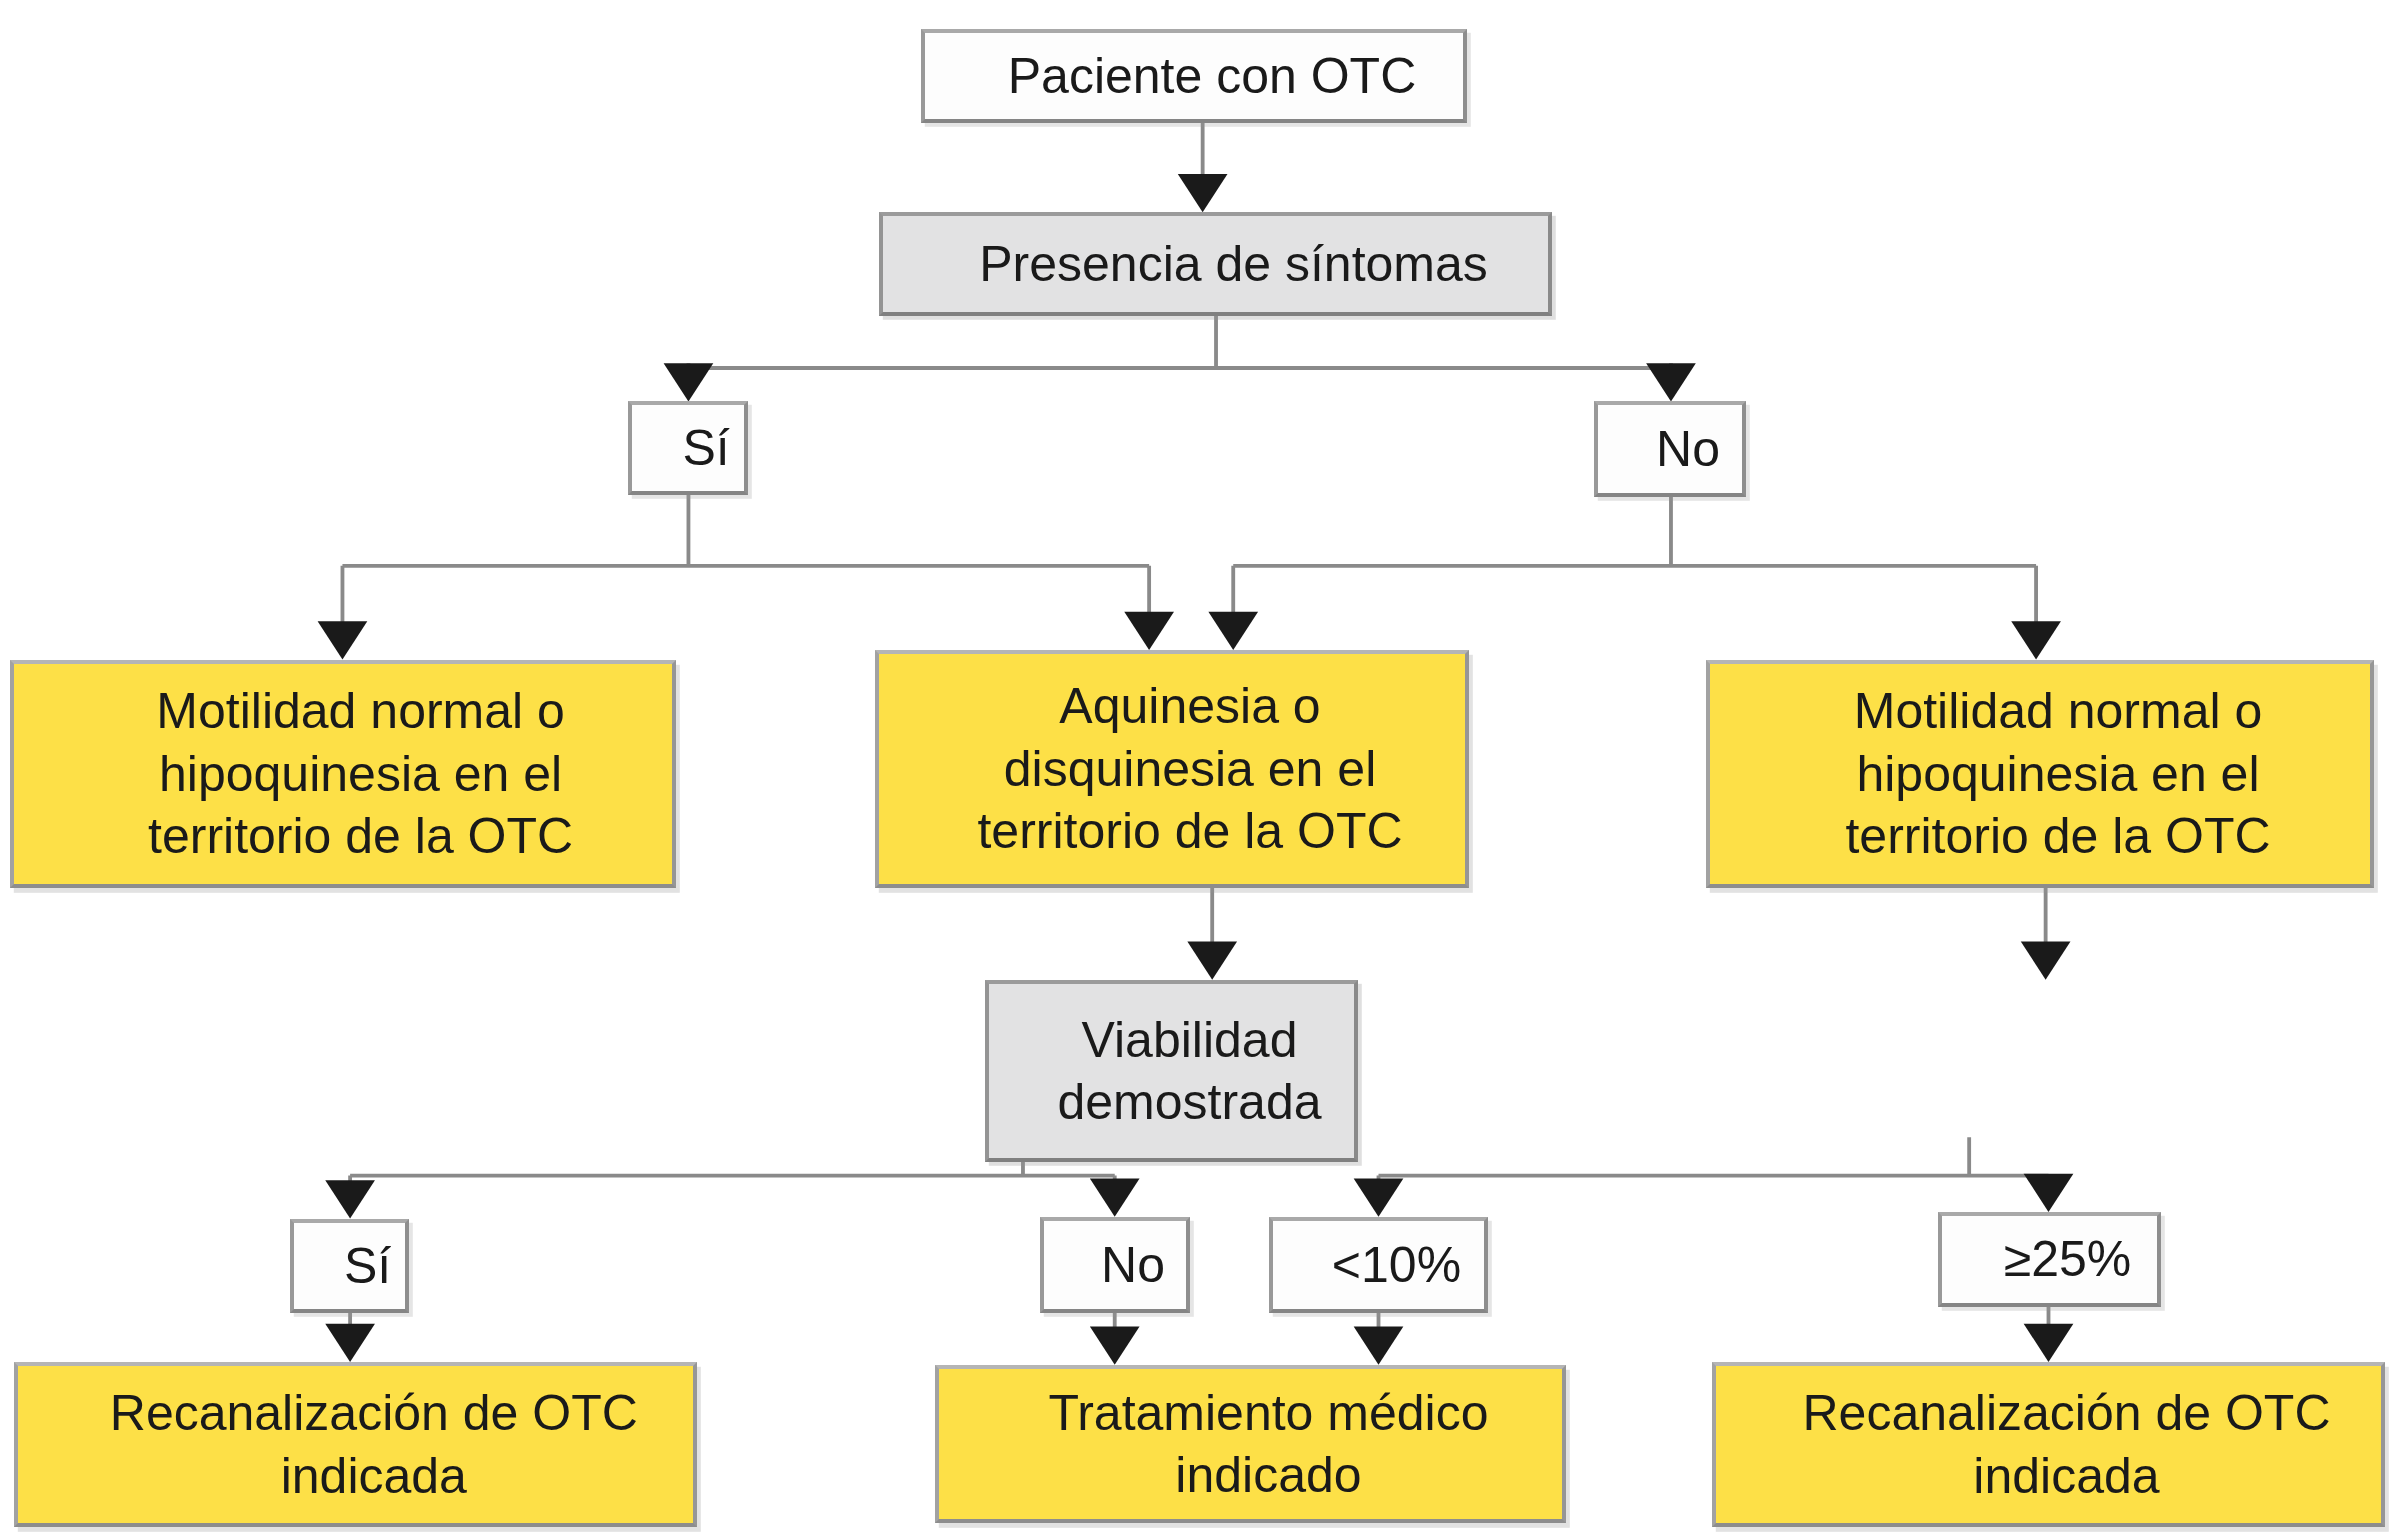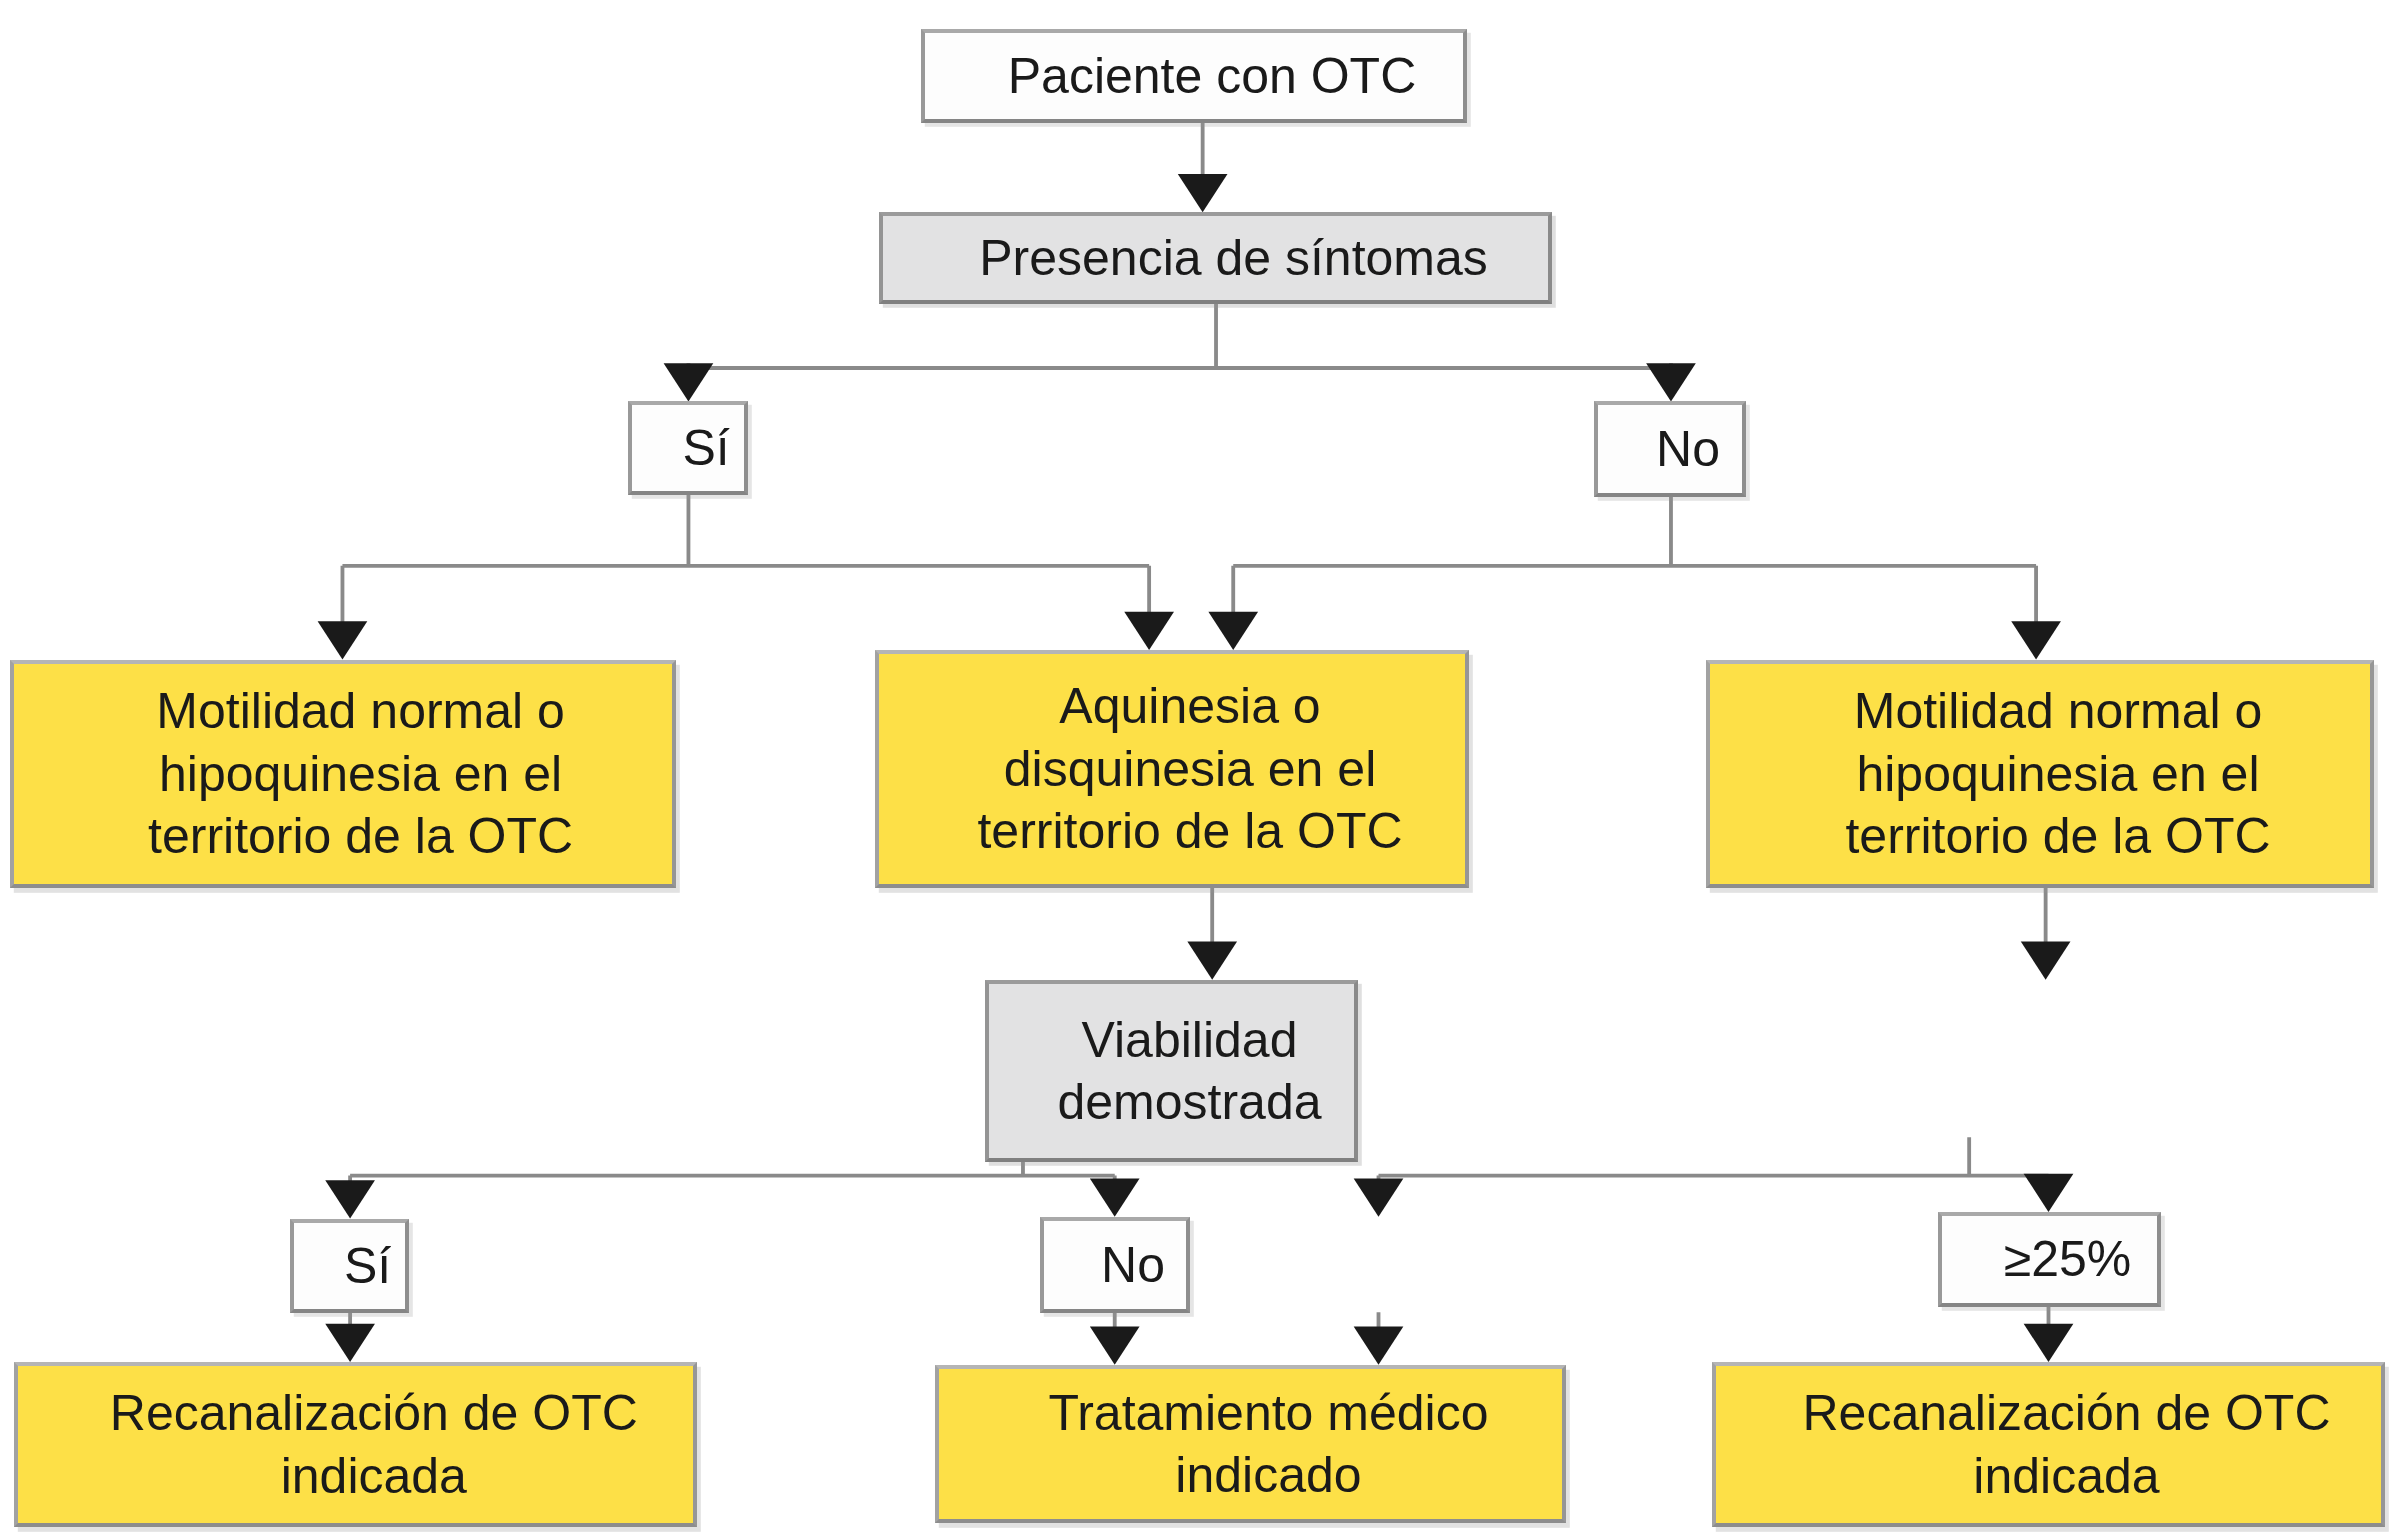--- a/index.html
+++ b/index.html
@@ -85,21 +85,21 @@
       <polygon points="2117,1228 2169,1228 2143,1268"></polygon>
       <polygon points="340,1385 392,1385 366,1425"></polygon>
       <polygon points="1140,1388 1192,1388 1166,1428"></polygon>
       <polygon points="1416,1388 1468,1388 1442,1428"></polygon>
       <polygon points="2117,1385 2169,1385 2143,1425"></polygon>
     </g>
   </svg>
 
   <div class="node white" style="left:921px; top:29px; width:546px; height:94px;">Paciente con OTC</div>
 
-  <div class="node gray" style="left:879px; top:212px; width:673px; height:92px;">Presencia de síntomas</div>
+  <div class="node gray" style="left:879px; top:212px; width:673px; height:104px;">Presencia de síntomas</div>
 
   <div class="node white" style="left:628px; top:401px; width:120px; height:94px;">Sí</div>
 
   <div class="node white" style="left:1594px; top:401px; width:152px; height:96px;">No</div>
 
   <div class="node light" style="left:9.6px; top:660px; width:666px; height:228px;">Motilidad normal o
 hipoquinesia en el
 territorio de la OTC</div>
 
   <div class="node light" style="left:875px; top:650px; width:594px; height:238px;">Aquinesia o
@@ -111,20 +111,21 @@
 territorio de la OTC</div>
 
   <div class="node gray" style="left:985px; top:980px; width:373px; height:182px;">Viabilidad
 demostrada</div>
 
 
   <div class="node white" style="left:290px; top:1219px; width:119px; height:94px;">Sí</div>
 
   <div class="node white" style="left:1040px; top:1217px; width:150px; height:96px;">No</div>
 
+  <div class="node white" style="left:1269px; top:1217px; width:219px; height:96px;">&lt;10%</div>
 
   <div class="node white" style="left:1938px; top:1212px; width:223px; height:95px;">≥25%</div>
 
   <div class="node light" style="left:14.3px; top:1362px; width:683px; height:165px;">Recanalización de OTC
 indicada</div>
 
   <div class="node light" style="left:935px; top:1365px; width:631px; height:158px;">Tratamiento médico
 indicado</div>
 
   <div class="node light" style="left:1712px; top:1362px; width:673px; height:165px;">Recanalización de OTC

